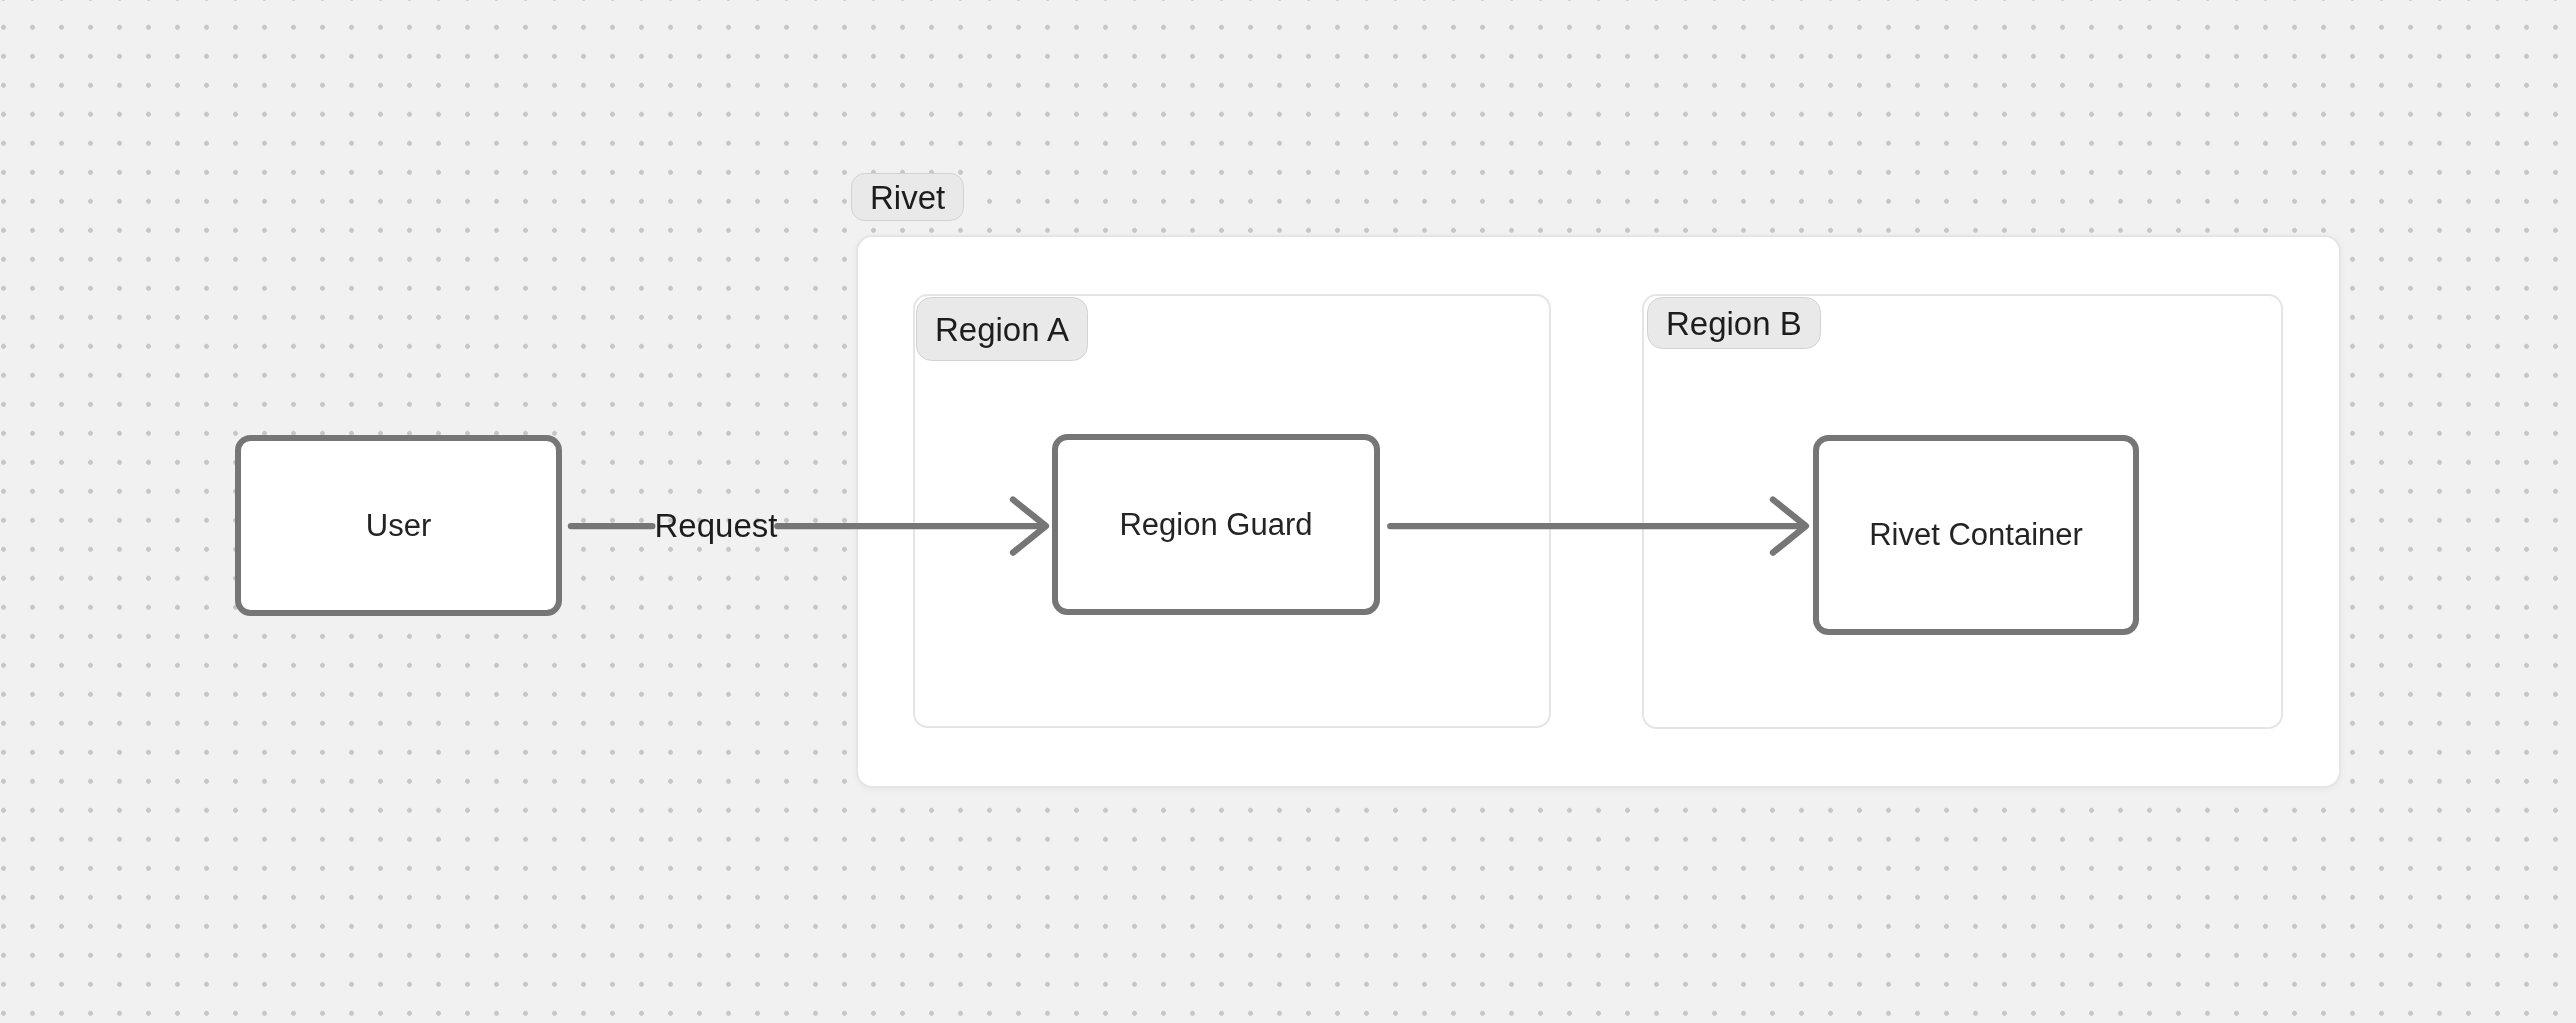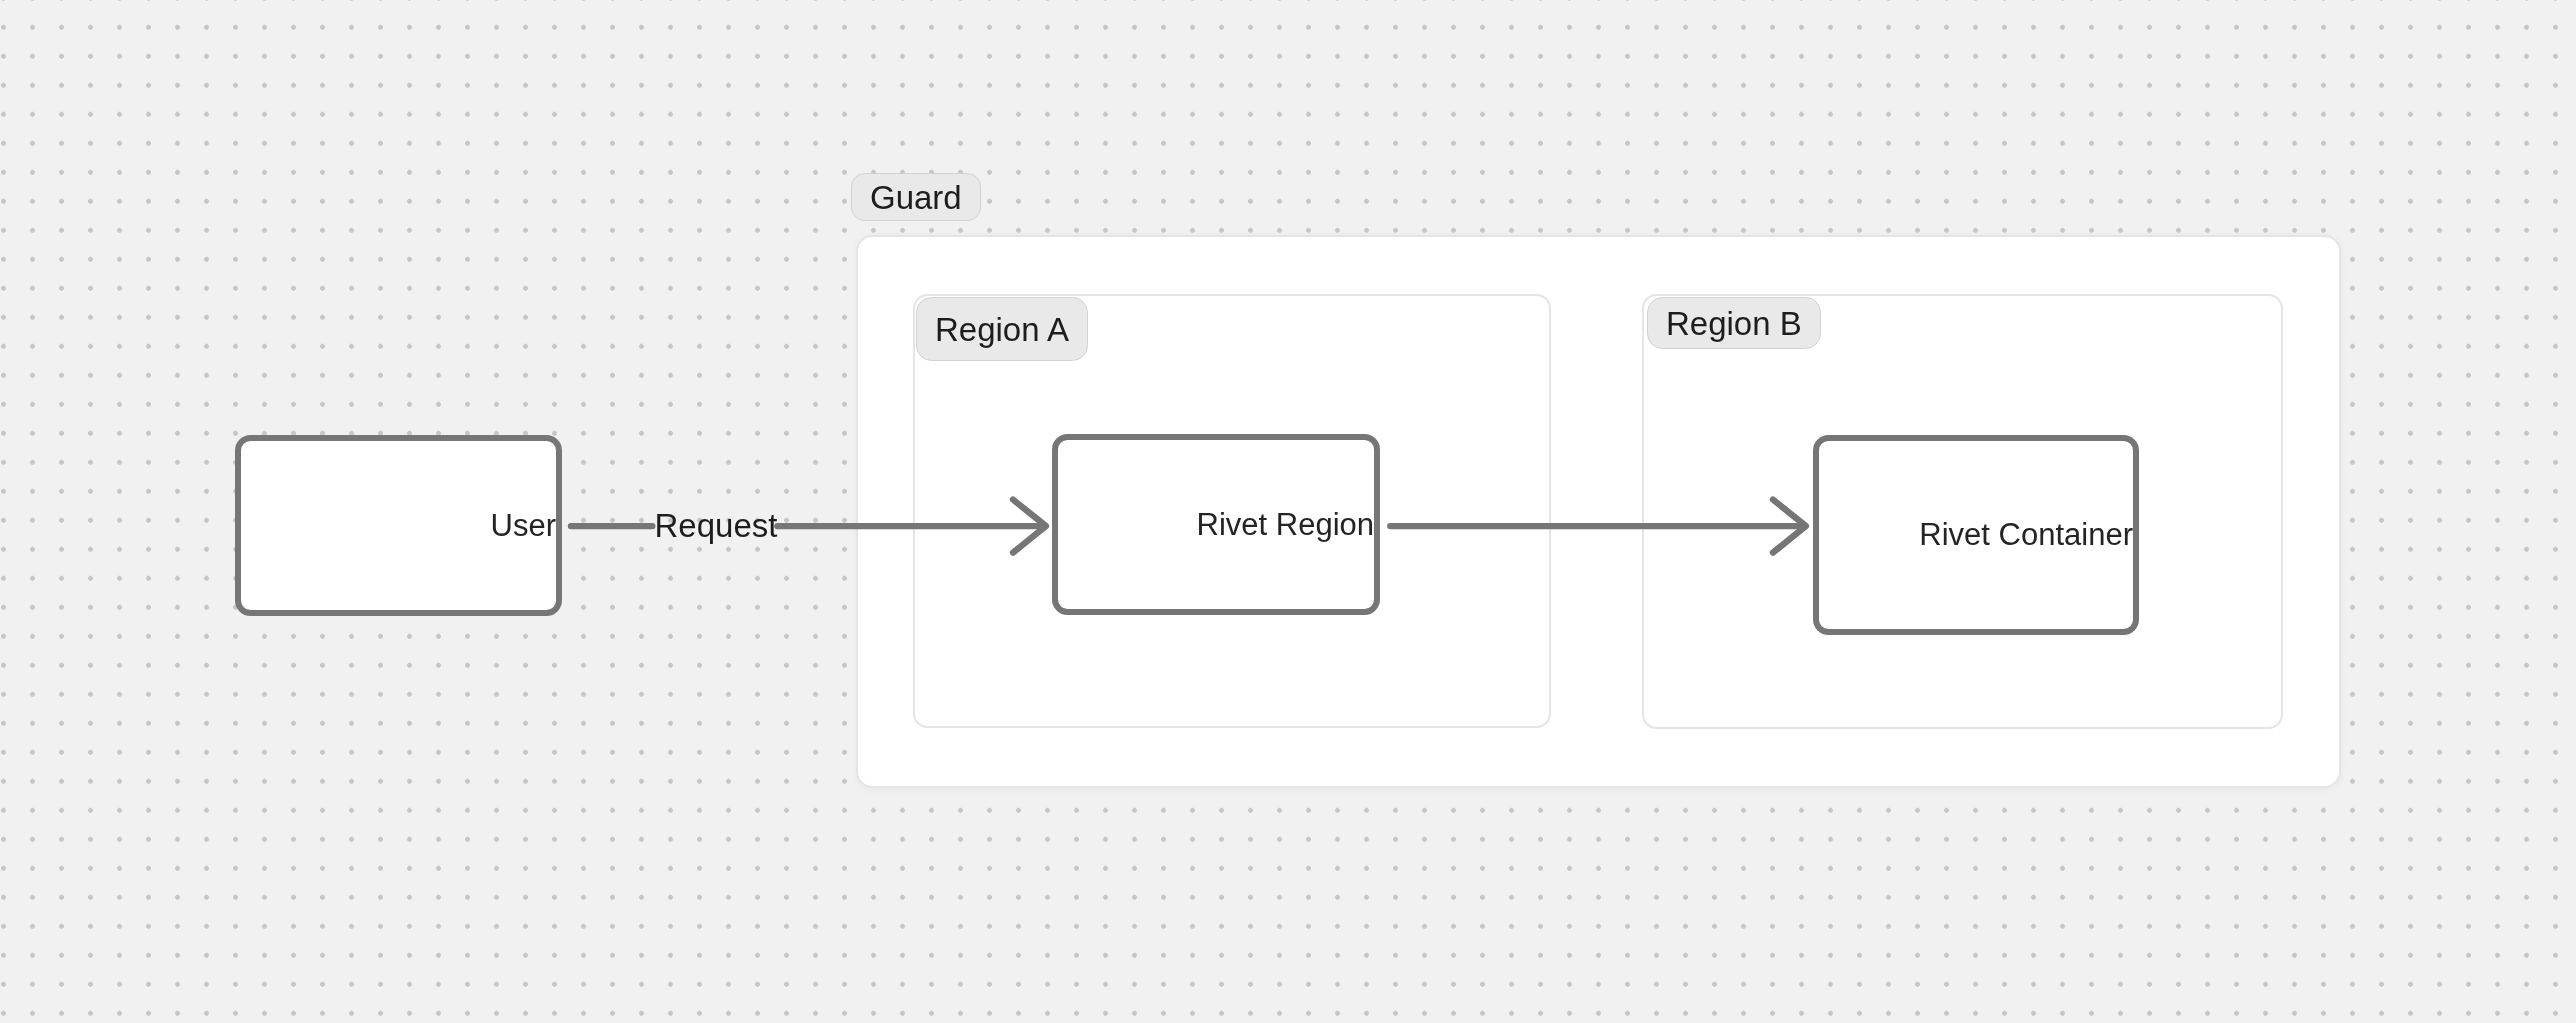--- a/index.html
+++ b/index.html
@@ -26,21 +26,21 @@
     background:var(--pill-bg,#e9e9e9);
     border:1.8px solid var(--pill-border,#d2d2d2);
     border-radius:13.7px;
     font-size:33px;font-weight:500;line-height:1;
     color:var(--text,#1d1d1d);white-space:nowrap;
   }
   #pill-rivet{left:851px;top:173px;height:48px;}
   #pill-region-a{left:916px;top:297px;height:64px;border-radius:15.5px;}
   #pill-region-b{left:1647px;top:297px;height:52px;border-radius:15.5px;}
   .node{
-    position:absolute;display:flex;align-items:center;justify-content:flex-end;
+    position:absolute;display:flex;align-items:center;justify-content:center;
     background:var(--shape-fill,#ffffff);
     border:6.4px solid var(--node-border,#767676);
     border-radius:15.5px;box-sizing:border-box;
     font-size:31px;font-weight:500;color:#242424;white-space:nowrap;
   }
   #node-user{left:235px;top:435px;width:327px;height:181px;}
   #node-rivet-guard{left:1052px;top:434px;width:328px;height:181px;}
   #node-rivet-container{left:1813px;top:435px;width:326px;height:200px;}
   #arrow-layer{position:absolute;left:0;top:0;width:2576px;height:1023px;pointer-events:none;}
   .arrow{stroke:var(--arrow,#767676);stroke-width:7;fill:none;stroke-linecap:round;stroke-linejoin:round;}
@@ -62,33 +62,33 @@
     <path d="M851 576 H1140"></path>
     <path d="M1109 547 L1145 576 L1109 605"></path>
   </g>
   <g class="arrow">
     <path d="M1522 576 H1972"></path>
     <path d="M1941 547 L1977 576 L1941 605"></path>
   </g>
 </svg>
 
 <div class="pill" id="pill-rivet">
-  <span>Guard</span>
+  <span>Rivet</span>
 </div>
 <div class="pill" id="pill-region-a">
   <span>Region A</span>
 </div>
 <div class="pill" id="pill-region-b">
   <span>Region B</span>
 </div>
 
 <div class="node" id="node-user">
   <span>User</span>
 </div>
 <div class="node" id="node-rivet-guard">
-  <span>Rivet Region</span>
+  <span>Region Guard</span>
 </div>
 <div class="node" id="node-rivet-container">
   <span>Rivet Container</span>
 </div>
 
 <div id="edge-request-label">Request</div>
 
 
 </body></html>

